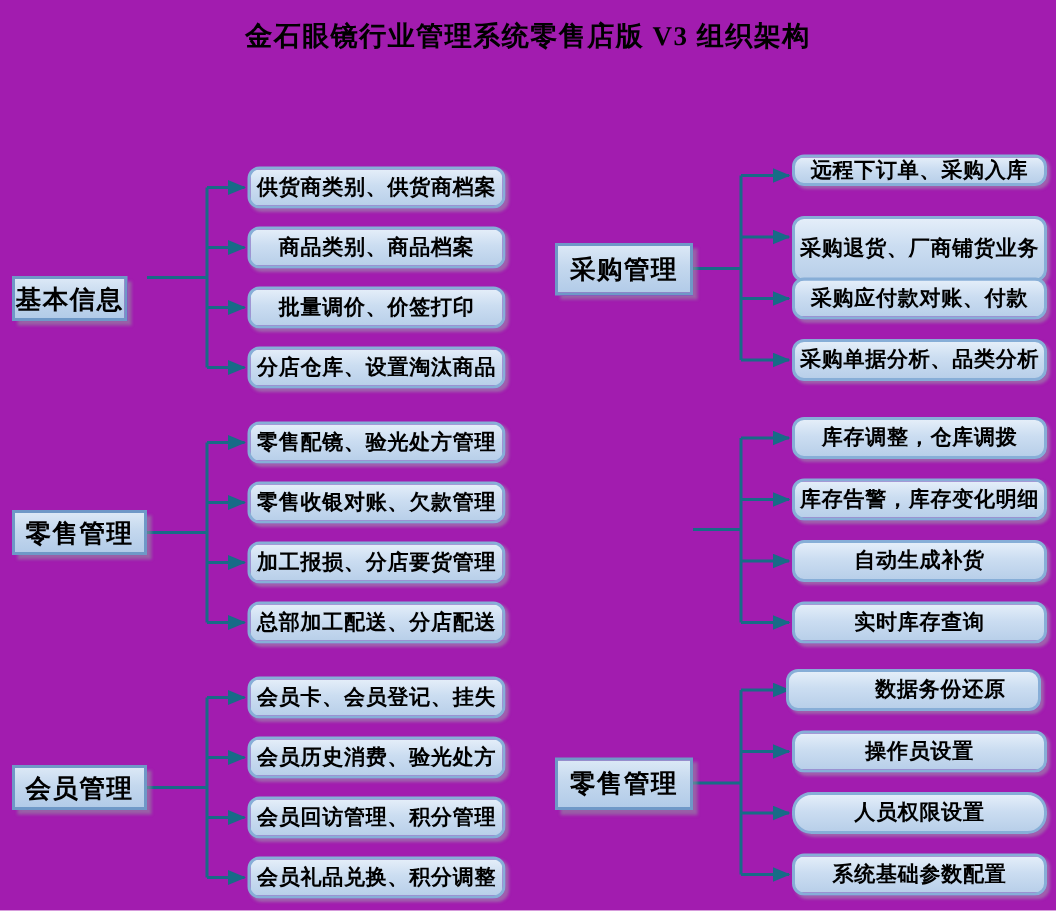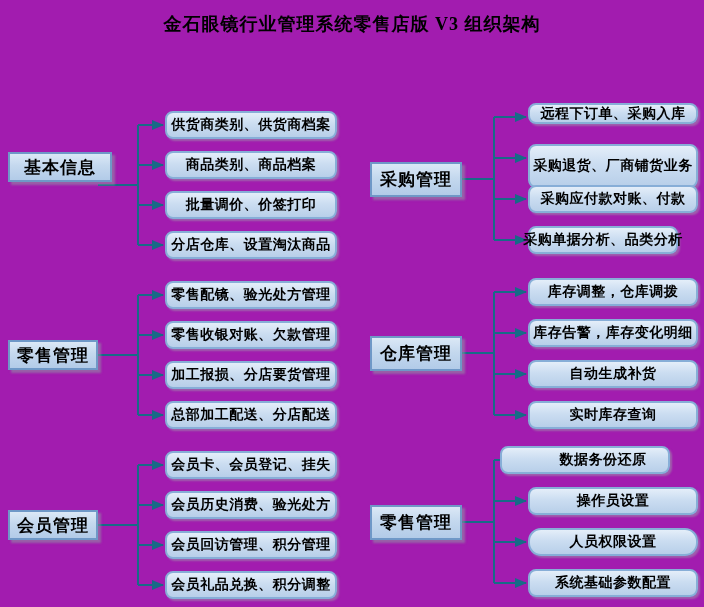--- a/index.html
+++ b/index.html
@@ -100,21 +100,21 @@
       <line x1="494" y1="415" x2="526" y2="415" marker-end="url(#ah)"></line>
 
       <path d="M462 522 H494 M494 460 V583"></path>
       <line x1="494" y1="460" x2="526" y2="460" marker-end="url(#ah)"></line>
       <line x1="494" y1="501" x2="526" y2="501" marker-end="url(#ah)"></line>
       <line x1="494" y1="542" x2="526" y2="542" marker-end="url(#ah)"></line>
       <line x1="494" y1="583" x2="526" y2="583" marker-end="url(#ah)"></line>
     </g>
   </svg>
 
-  <div class="pbox" style="left:8px; top:152px; width:104px; height:30px;font-family:Liberation Serif, serif;">基本信息</div>
+  <div class="pbox" style="left:8px; top:184px; width:77px; height:30px;font-family:Liberation Serif, serif;">基本信息</div>
   <div class="cbox" style="left:165px; top:111px; width:172px; height:28px;">供货商类别、供货商档案</div>
   <div class="cbox" style="left:165px; top:151px; width:172px; height:28px;">商品类别、商品档案</div>
   <div class="cbox" style="left:165px; top:191px; width:172px; height:28px;">批量调价、价签打印</div>
   <div class="cbox" style="left:165px; top:231px; width:172px; height:28px;">分店仓库、设置淘汰商品</div>
 
   <div class="pbox" style="left:8px; top:340px; width:90px; height:30px;">零售管理</div>
   <div class="cbox" style="left:165px; top:281px; width:172px; height:28px;">零售配镜、验光处方管理</div>
   <div class="cbox" style="left:165px; top:321px; width:172px; height:28px;">零售收银对账、欠款管理</div>
   <div class="cbox" style="left:165px; top:361px; width:172px; height:28px;">加工报损、分店要货管理</div>
   <div class="cbox" style="left:165px; top:401px; width:172px; height:28px;">总部加工配送、分店配送</div>
@@ -122,27 +122,26 @@
   <div class="pbox" style="left:8px; top:510px; width:90px; height:30px;">会员管理</div>
   <div class="cbox" style="left:165px; top:451px; width:172px; height:28px;">会员卡、会员登记、挂失</div>
   <div class="cbox" style="left:165px; top:491px; width:172px; height:28px;">会员历史消费、验光处方</div>
   <div class="cbox" style="left:165px; top:531px; width:172px; height:28px;">会员回访管理、积分管理</div>
   <div class="cbox" style="left:165px; top:571px; width:172px; height:28px;">会员礼品兑换、积分调整</div>
 
   <div class="pbox" style="left:370px; top:162px; width:92px; height:35px;">采购管理</div>
   <div class="cbox" style="left:528px; top:103px; width:170px; height:21px;text-align:right;">远程下订单、采购入库</div>
   <div class="cbox" style="left:528px; top:144px; width:170px; height:44px;">采购退货、厂商铺货业务</div>
   <div class="cbox" style="left:528px; top:185px; width:170px; height:28px;">采购应付款对账、付款</div>
-  <div class="cbox" style="left:528px; top:226px; width:150px; height:28px;">采购单据分析、品类分析</div>
+  <div class="cbox" style="left:528px; top:226px; width:170px; height:28px;">采购单据分析、品类分析</div>
 
-  <div class="pbox" style="left:370px; top:336px; width:92px; height:35px;">仓库管理</div>
   <div class="cbox" style="left:528px; top:278px; width:170px; height:28px;">库存调整，仓库调拨</div>
   <div class="cbox" style="left:528px; top:319px; width:170px; height:28px;">库存告警，库存变化明细</div>
   <div class="cbox" style="left:528px; top:360px; width:170px; height:28px;">自动生成补货</div>
   <div class="cbox" style="left:528px; top:401px; width:170px; height:28px;">实时库存查询</div>
 
   <div class="pbox" style="left:370px; top:505px; width:92px; height:35px;">零售管理</div>
-  <div class="cbox" style="left:500px; top:446px; width:170px; height:28px;padding-left:36px;">数据务份还原</div>
+  <div class="cbox" style="left:524px; top:446px; width:170px; height:28px;padding-left:36px;">数据务份还原</div>
   <div class="cbox" style="left:528px; top:487px; width:170px; height:28px;">操作员设置</div>
   <div class="cbox" style="left:528px; top:528px; width:170px; height:28px;border-radius:13px;">人员权限设置</div>
   <div class="cbox" style="left:528px; top:569px; width:170px; height:28px;">系统基础参数配置</div>
 
 </div>
 
 </body></html>

